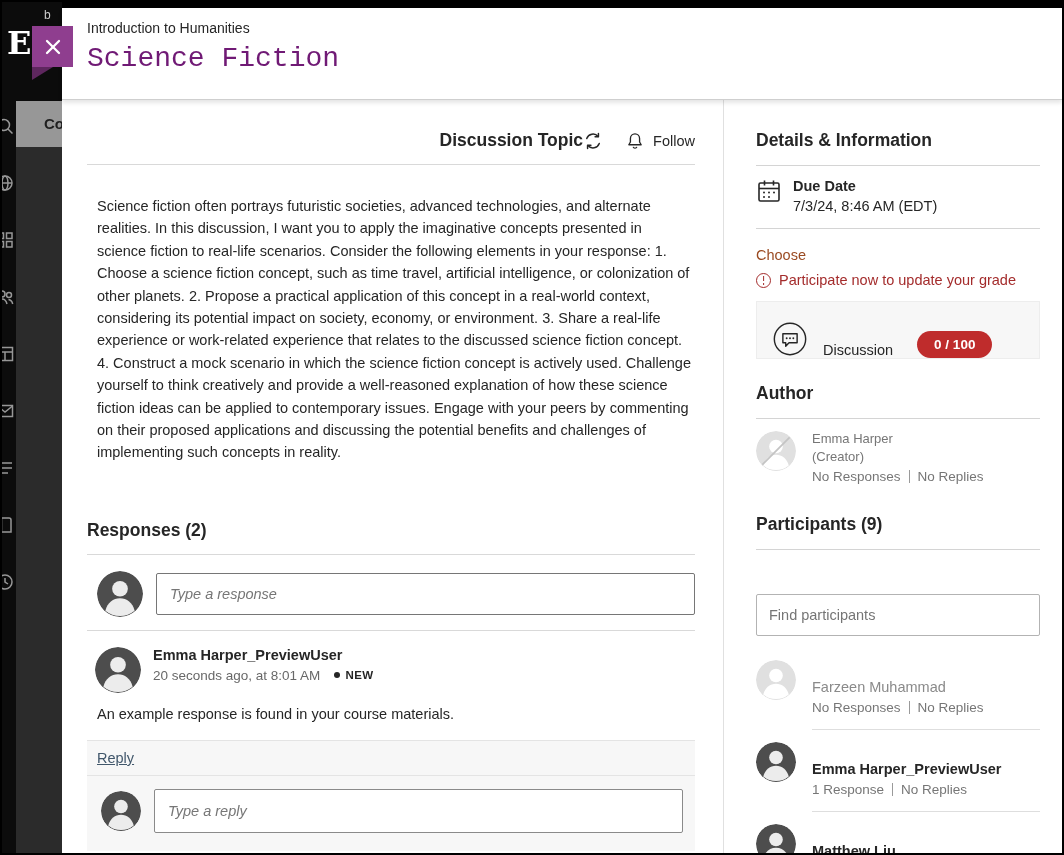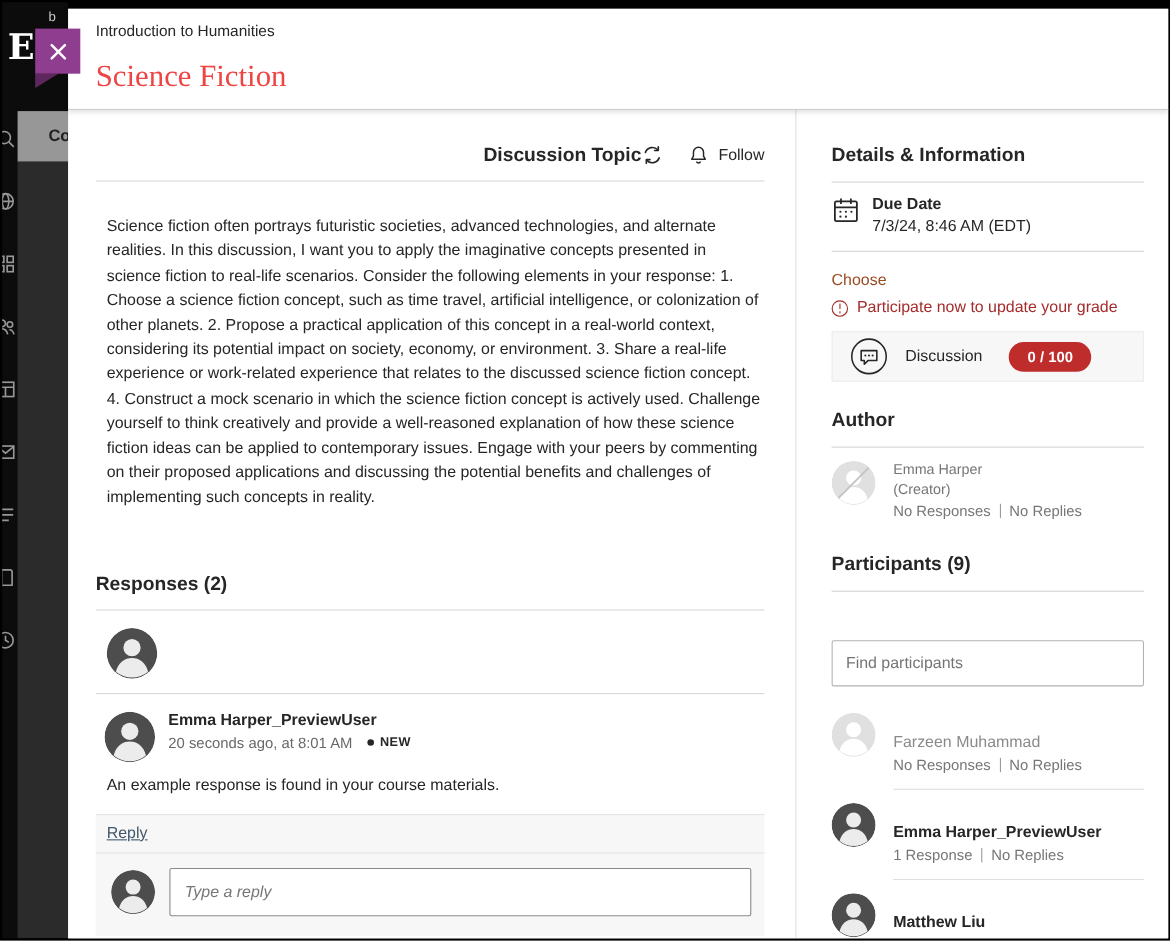--- a/index.html
+++ b/index.html
@@ -15,21 +15,21 @@
   .ul-tabtext { position:absolute; left:28px; top:14px; color:#1f1f1f; font-size:15px; font-weight:bold; }
   .ul-contentdim { position:absolute; left:14px; top:145px; right:0; bottom:0; background:#2b2b2b; }
   .ul-icons { position:absolute; left:-7px; top:114px; display:flex; flex-direction:column; gap:37px; opacity:.75; }
   .ul-icons svg { stroke:#c6c6c6; stroke-width:1.5; fill:none; }
 
   
   .modal { position:absolute; left:62px; top:8px; right:2px; bottom:2px; background:#fff; }
   .modal-header { position:relative; height:92px; padding:12px 20px 0 25px; background:#fff;
                   border-bottom:1px solid #cfcfcf; box-shadow:0 3px 4px rgba(0,0,0,.10); z-index:3; }
   .course-label { font-size:14px; color:#262626; }
-  .page-title { margin-top:18px; font-family:Liberation Serif, serif; font-size:28px; color:#ef4444; }
+  .page-title { margin-top:7px; font-family:Liberation Mono, monospace; font-size:28px; color:#701a75; }
 
   .close-btn { position:absolute; left:32px; top:26px; width:41px; height:41px; background:#8f3e8f;
                border:none; display:flex; align-items:center; justify-content:center; cursor:pointer; z-index:5; }
   .close-fold { position:absolute; left:32px; top:67px; width:0; height:0; z-index:4;
                 border-top:13px solid #5e275e; border-right:21px solid transparent; }
 
   .modal-body { position:absolute; top:92px; left:0; right:0; bottom:0; display:flex; overflow:hidden; background:#fff; }
   .hr { height:1px; background:#d9d9d9; }
 
   
@@ -67,22 +67,22 @@
   .right-col .hr { margin-top:14px; background:#d4d4d4; }
   .due-row { margin-top:12px; display:flex; gap:11px; padding-bottom:14px; }
   .due-label { font-size:14.5px; font-weight:bold; color:#262626; }
   .due-value { margin-top:4px; font-size:14.5px; color:#262626; }
   .grade-label { margin-top:18px; font-size:14.5px; color:#9a4a21; }
   .warn-row { margin-top:9px; display:flex; align-items:center; gap:8px; }
   .warn-icon { width:15px; height:15px; border:1.6px solid #a42c2c; border-radius:50%; position:relative; flex:none; }
   .warn-icon::before { content:""; position:absolute; left:50%; top:2.5px; width:1.8px; height:5px; background:#a42c2c; transform:translateX(-50%); }
   .warn-icon::after  { content:""; position:absolute; left:50%; bottom:2px; width:1.8px; height:1.8px; background:#a42c2c; transform:translateX(-50%); }
   .warn-text { font-size:14.5px; color:#a42c2c; }
-  .grade-box { margin-top:13px; height:46px; background:#f7f7f7; border:1px solid #ededed;
-               display:flex; align-items:center; gap:14px; padding:0 14px; }
+  .grade-box { margin-top:13px; height:58px; background:#f7f7f7; border:1px solid #ededed;
+               display:flex; align-items:flex-end; gap:14px; padding:0 14px; }
   .grade-item-label { font-size:14.5px; color:#262626; }
   .grade-pill { margin-left:10px; background:#bf2c2c; color:#fff; font-size:13.5px; font-weight:bold;
                 padding:6px 17px; border-radius:16px; }
   .author-heading { margin-top:24px; }
   .author-row { margin-top:12px; display:flex; gap:16px; }
   .author-name, .author-role { font-size:13px; color:#767676; }
   .author-role { margin-top:3px; }
   .stats-row { margin-top:5px; font-size:13.5px; color:#767676; display:flex; align-items:center; }
   .stat-div { display:inline-block; width:1px; height:13px; background:#9a9a9a; margin:0 8px; }
   .participants-heading { margin-top:30px; }
@@ -198,20 +198,21 @@
 
         <div class="section-heading responses-heading">Responses (2)</div>
         <div class="hr"></div>
 
         <div class="composer">
           <svg class="avatar av46" viewBox="0 0 44 44">
             <circle cx="22" cy="22" r="22" fill="#4d4d4d"></circle>
               <circle cx="22" cy="17" r="7.5" fill="#ececec"></circle>
             <path d="M8 38c2-8 7.5-12 14-12s12 4 14 12a22 22 0 0 1-28 0z" fill="#ececec"></path>
           </svg>
+          <input class="text-input italic-ph" placeholder="Type a response" style="">
         </div>
         <div class="hr composer-hr"></div>
 
         <div class="response-item">
           <div class="resp-head">
             <svg class="avatar av46" viewBox="0 0 44 44">
               <circle cx="22" cy="22" r="22" fill="#4d4d4d"></circle>
                 <circle cx="22" cy="17" r="7.5" fill="#ececec"></circle>
               <path d="M8 38c2-8 7.5-12 14-12s12 4 14 12a22 22 0 0 1-28 0z" fill="#ececec"></path>
             </svg>

